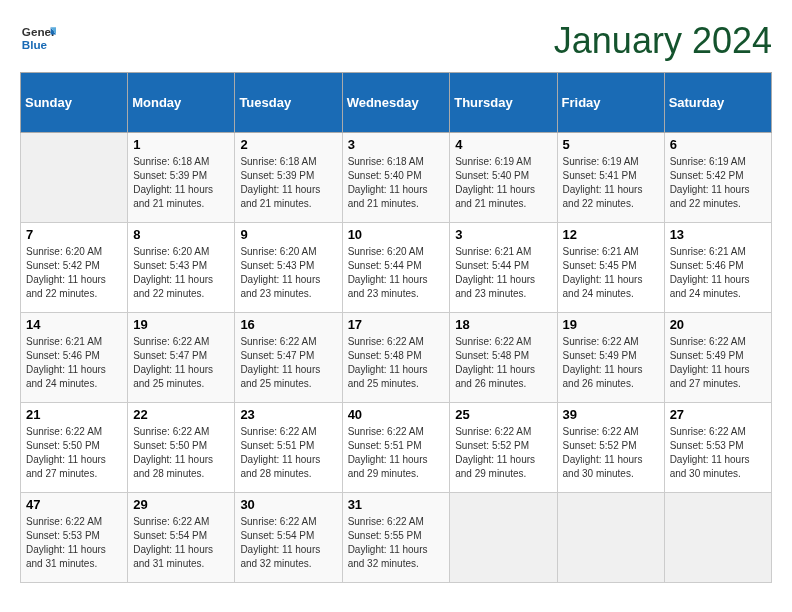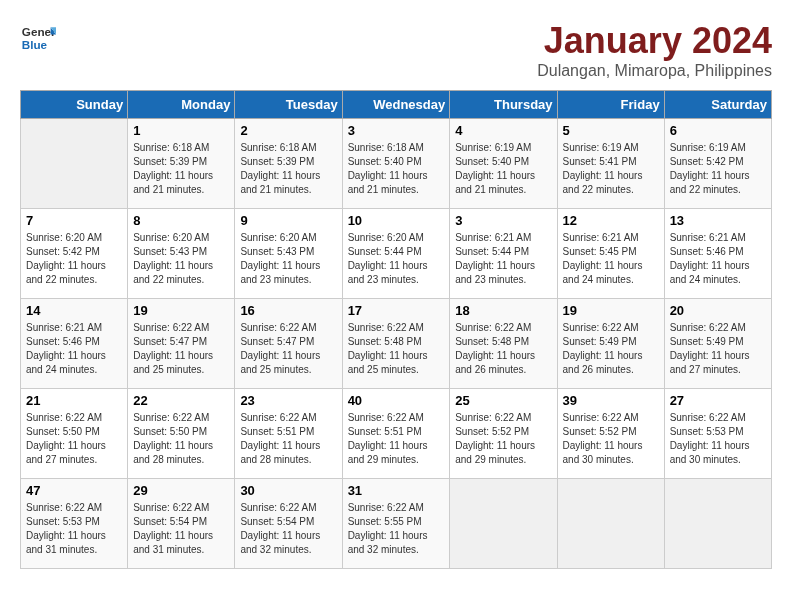--- a/index.html
+++ b/index.html
@@ -23,37 +23,37 @@
     }
     .logo-icon {
       width: 36px;
       height: 36px;
     }
     .title-block {
       text-align: right;
     }
     .calendar-title {
       font-size: 36px;
-      font-weight: bold;
-      color: #7f1d1d;
+      font-weight: normal;
+      color: #14532d;
     }
     .calendar-subtitle {
       font-size: 16px;
       color: #555;
     }
     table {
       width: 100%;
       border-collapse: collapse;
       font-size: 11px;
     }
     thead tr th {
       background-color: #1a6bb5;
       color: #fff;
-      padding: 6px 4px;
-      text-align: right;
+      padding: 22px 4px;
+      text-align: left;
       font-size: 13px;
       border: 1px solid #aaa;
     }
     tbody tr td {
       border: 1px solid #ccc;
       vertical-align: top;
       padding: 4px 5px;
       height: 90px;
       width: 108px;
       background: #fff;
@@ -82,21 +82,20 @@
   <div class="logo">
     <svg class="logo-icon" viewBox="0 0 40 40">
       <text x="2" y="18" font-size="13" font-weight="bold" fill="#333">General</text>
       <text x="2" y="32" font-size="13" font-weight="bold" fill="#1a6bb5">Blue</text>
       <polygon points="34,8 40,16 34,16" fill="#1a6bb5"></polygon>
       <polygon points="34,8 40,8 40,16" fill="#5aabdd"></polygon>
     </svg>
   </div>
   <div class="title-block">
     <div class="calendar-title">January 2024</div>
-    <div class="calendar-subtitle">Dulangan, Mimaropa, Philippines</div>
   </div>
 </div>
 
 <table>
   <thead>
     <tr>
     <th>Sunday</th>
         <th>Monday</th>
         <th>Tuesday</th>
         <th>Wednesday</th>

